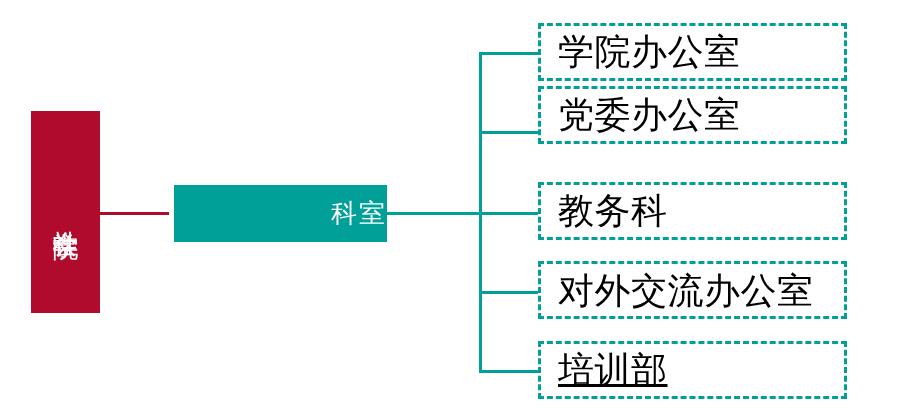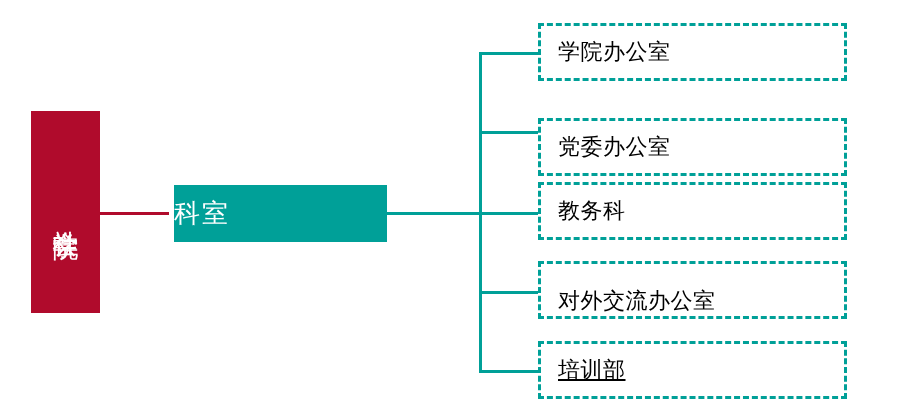--- a/index.html
+++ b/index.html
@@ -54,21 +54,21 @@
   
   .dept-node {
     position: absolute;
     left: 174px;
     top: 185px;
     width: 213px;
     height: 57px;
     background: #00a098;
     display: flex;
     align-items: center;
-    justify-content: flex-start;
+    justify-content: flex-end;
   }
   .dept-label {
     color: #ffffff;
     font-size: 26px;
     letter-spacing: 2px;
     white-space: nowrap;
     font-family: "DejaVu Serif", "Liberation Serif", serif;
   }
 
   
@@ -102,21 +102,21 @@
     left: 538px;
     width: 309px;
     height: 58px;
     border: 3px dashed #00a098;
     box-sizing: border-box;
     display: flex;
     align-items: center;
   }
   .leaf-label {
     color: #000000;
-    font-size: 22px;
+    font-size: 36px;
     padding-left: 17px;
     letter-spacing: 0.5px;
     white-space: nowrap;
     font-family: "DejaVu Serif", "Liberation Serif", serif;
   }
 </style>
 </head>
 <body>
 
 <div id="org-chart">
@@ -137,21 +137,21 @@
   <div class="connector-branch" style="top:52px;"></div>
   <div class="connector-branch" style="top:131px;"></div>
   <div class="connector-branch" style="top:212px;"></div>
   <div class="connector-branch" style="top:291px;"></div>
   <div class="connector-branch" style="top:370px;"></div>
 
   <div class="leaf-node" style="top:23px;">
     <span class="leaf-label">学院办公室</span>
   </div>
 
-  <div class="leaf-node" style="top:118px;">
+  <div class="leaf-node" style="top:86px;">
     <span class="leaf-label">党委办公室</span>
   </div>
 
   <div class="leaf-node" style="top:182px;text-align:center;">
     <span class="leaf-label">教务科</span>
   </div>
 
   <div class="leaf-node" style="top:261px;align-items:flex-end;">
     <span class="leaf-label">对外交流办公室</span>
   </div>

